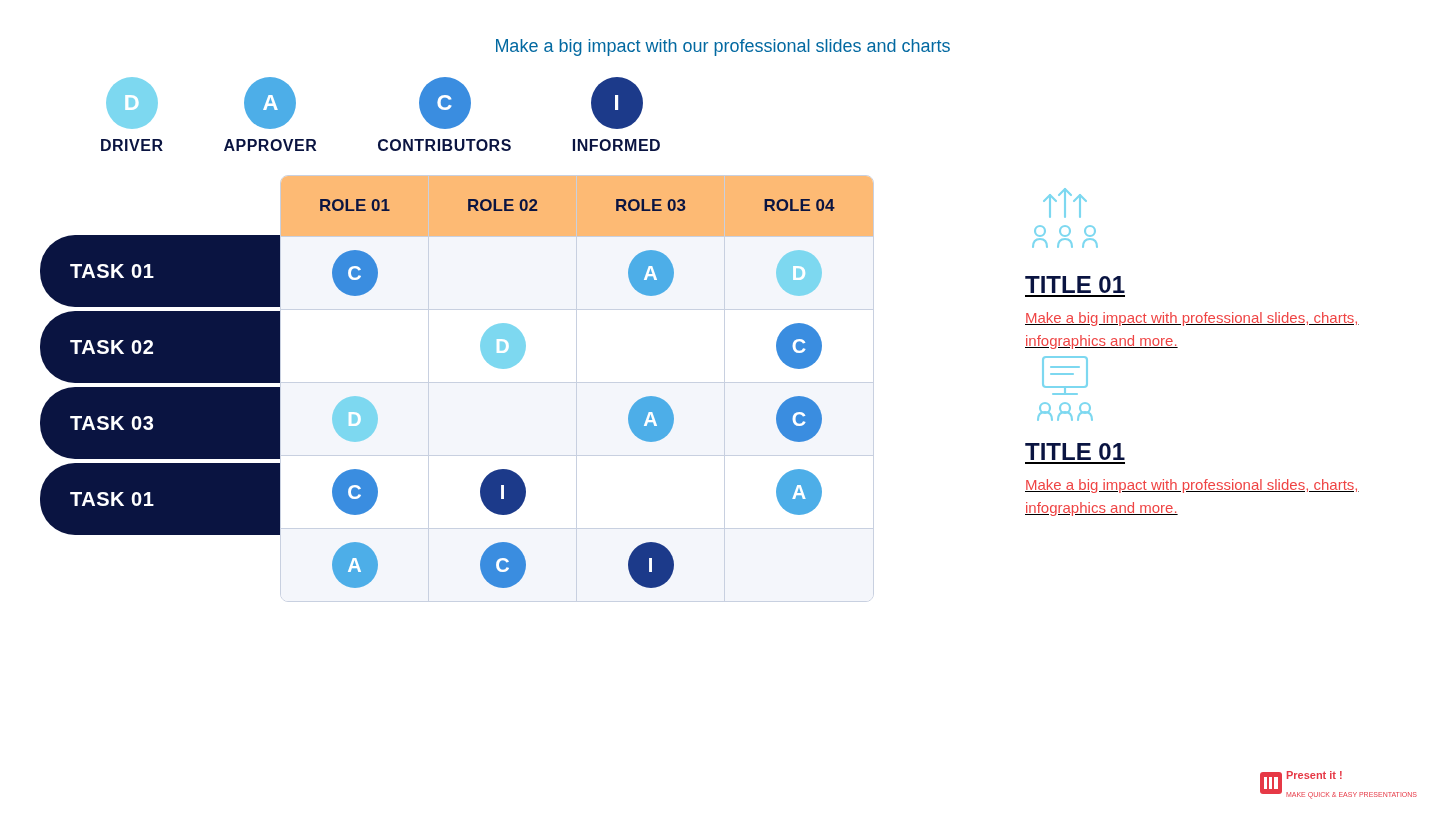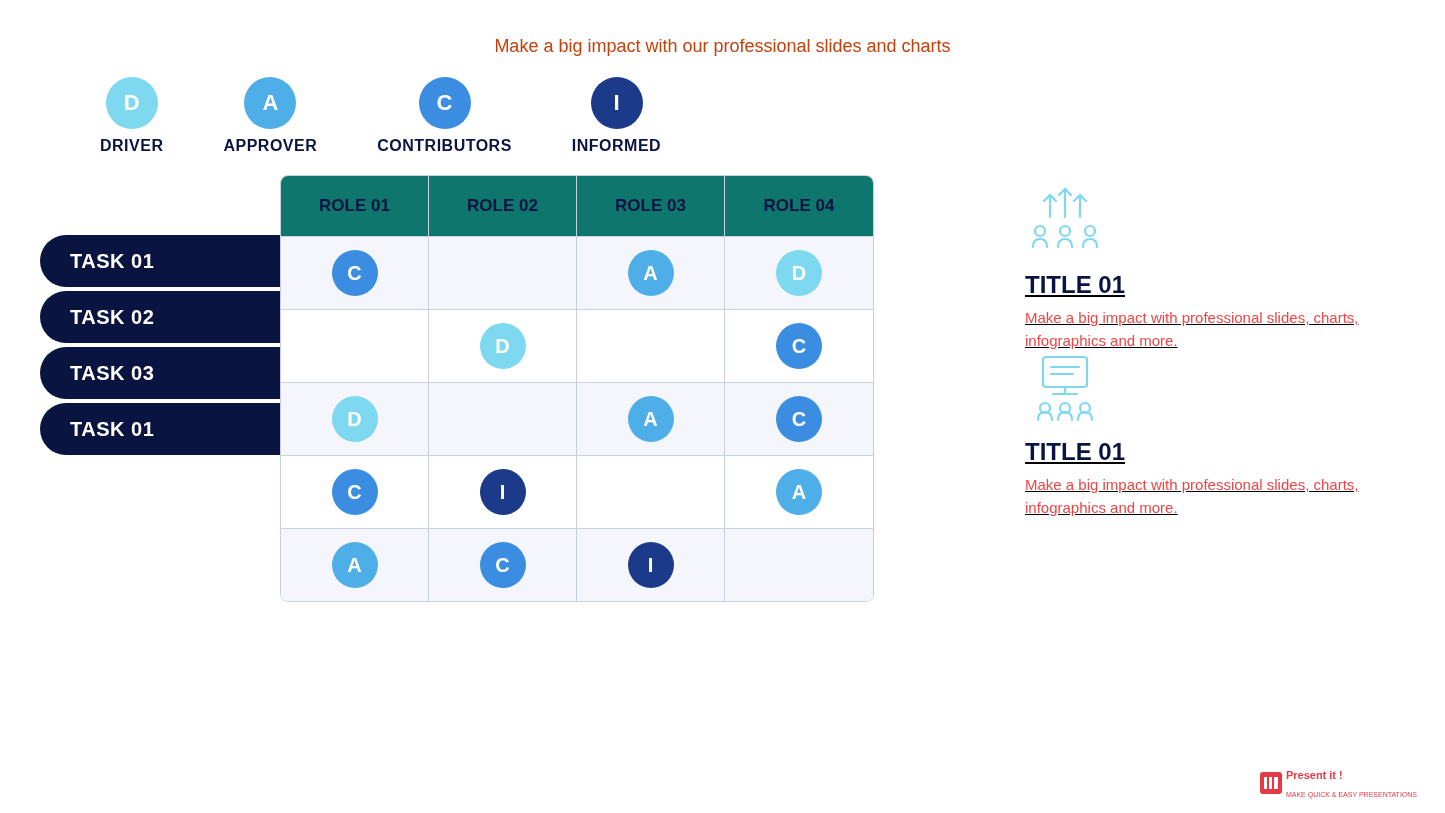--- a/index.html
+++ b/index.html
@@ -26,21 +26,21 @@
     }
     .main-title {
       font-size: 58px;
       font-weight: 900;
       color: #0a1441;
       letter-spacing: 1px;
       line-height: 1.1;
     }
     .subtitle {
       font-size: 18px;
-      color: #c2410c;
+      color: #0369a1;
       margin-top: 6px;
     }
 
     
     .legend {
       display: flex;
       align-items: flex-start;
       gap: 60px;
       margin-left: 60px;
       margin-bottom: 20px;
@@ -101,21 +101,21 @@
       flex-direction: column;
       gap: 0;
       margin-top: 60px;
     }
     .task-label {
       background: #0a1441;
       color: white;
       font-size: 20px;
       font-weight: 800;
       padding: 0 30px;
-      height: 52px;
+      height: 72px;
       display: flex;
       align-items: center;
       border-radius: 35px 0 0 35px;
       margin-bottom: 4px;
       min-width: 240px;
       letter-spacing: 0.5px;
     }
 
     
     .matrix-table {
@@ -131,21 +131,21 @@
     .matrix-header-cell {
       width: 148px;
       height: 60px;
       display: flex;
       align-items: center;
       justify-content: center;
       font-size: 17px;
       font-weight: 800;
       color: #0a1441;
       border-right: 1.5px solid #c8d0e0;
-      background: #0f766e;
+      background: #fdba74;
     }
     .matrix-header-cell:last-child {
       border-right: none;
     }
     .matrix-row {
       display: flex;
       border-bottom: 1.5px solid #c8d0e0;
     }
     .matrix-row:last-child {
       border-bottom: none;

